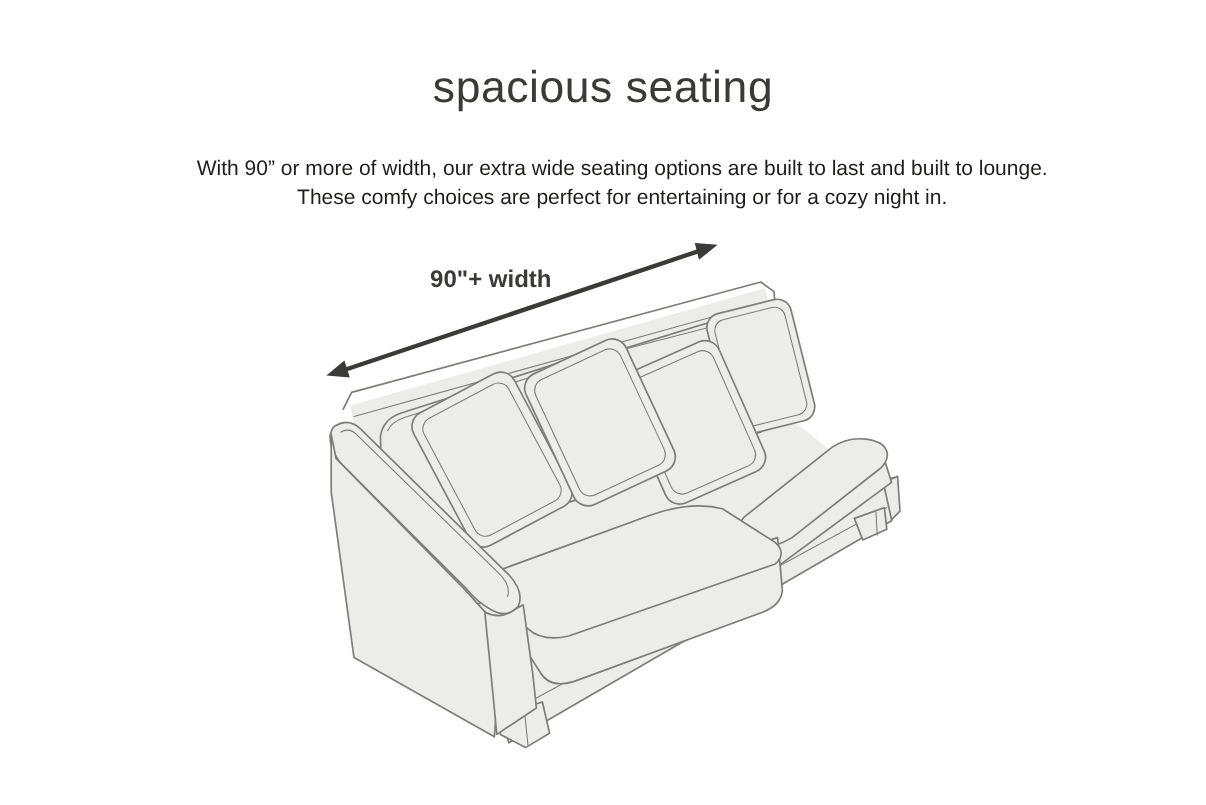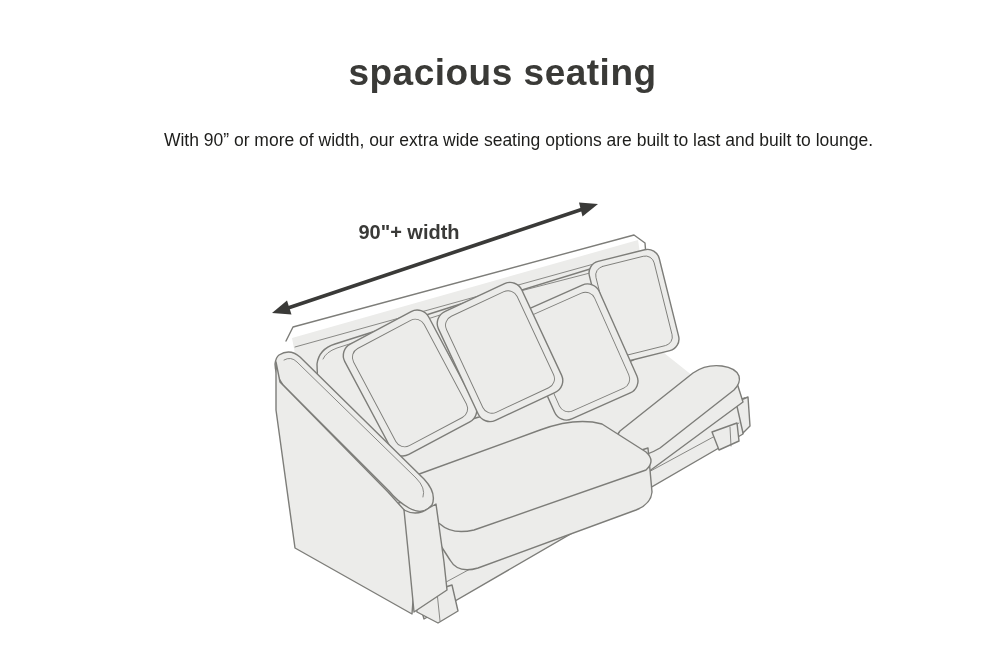--- a/index.html
+++ b/index.html
@@ -16,21 +16,21 @@
     font-family: "Liberation Sans", sans-serif;
   }
   .heading {
     position: absolute;
     top: 52px;
     left: 0;
     width: 100%;
     margin: 0;
     text-align: center;
     font-size: 37px;
-    font-weight: 700;
+    font-weight: 400;
     letter-spacing: 0.5px;
     color: #3a3a37;
   }
   .description {
     position: absolute;
     top: 112px;
     left: 0;
     width: 100%;
     margin: 16px;
     text-align: center;
@@ -50,20 +50,21 @@
   }
 </style>
 </head>
 <body>
 
 <div class="canvas">
 
   <h1 class="heading">spacious seating</h1>
 
   <p class="description"><span>With 90” or more of width, our extra wide seating options are built to last and built to lounge.</span><br>
+    <span>These comfy choices are perfect for entertaining or for a cozy night in.</span>
   </p>
 
   <svg class="diagram-svg" width="1005" height="671" viewBox="0 0 1005 671">
 
     <g>
       <line x1="285" y1="309" x2="586" y2="208" stroke="#3a3a38" stroke-width="3.6"></line>
       <polygon fill="#3a3a38" points="272,313 291.5,314.5 287,300.5"></polygon>
       <polygon fill="#3a3a38" points="598,204 582.5,216.5 579,202.5"></polygon>
       <text class="dim-label" x="409" y="239" text-anchor="middle" fill="#3a3a38">90"+ width</text>
     </g>

